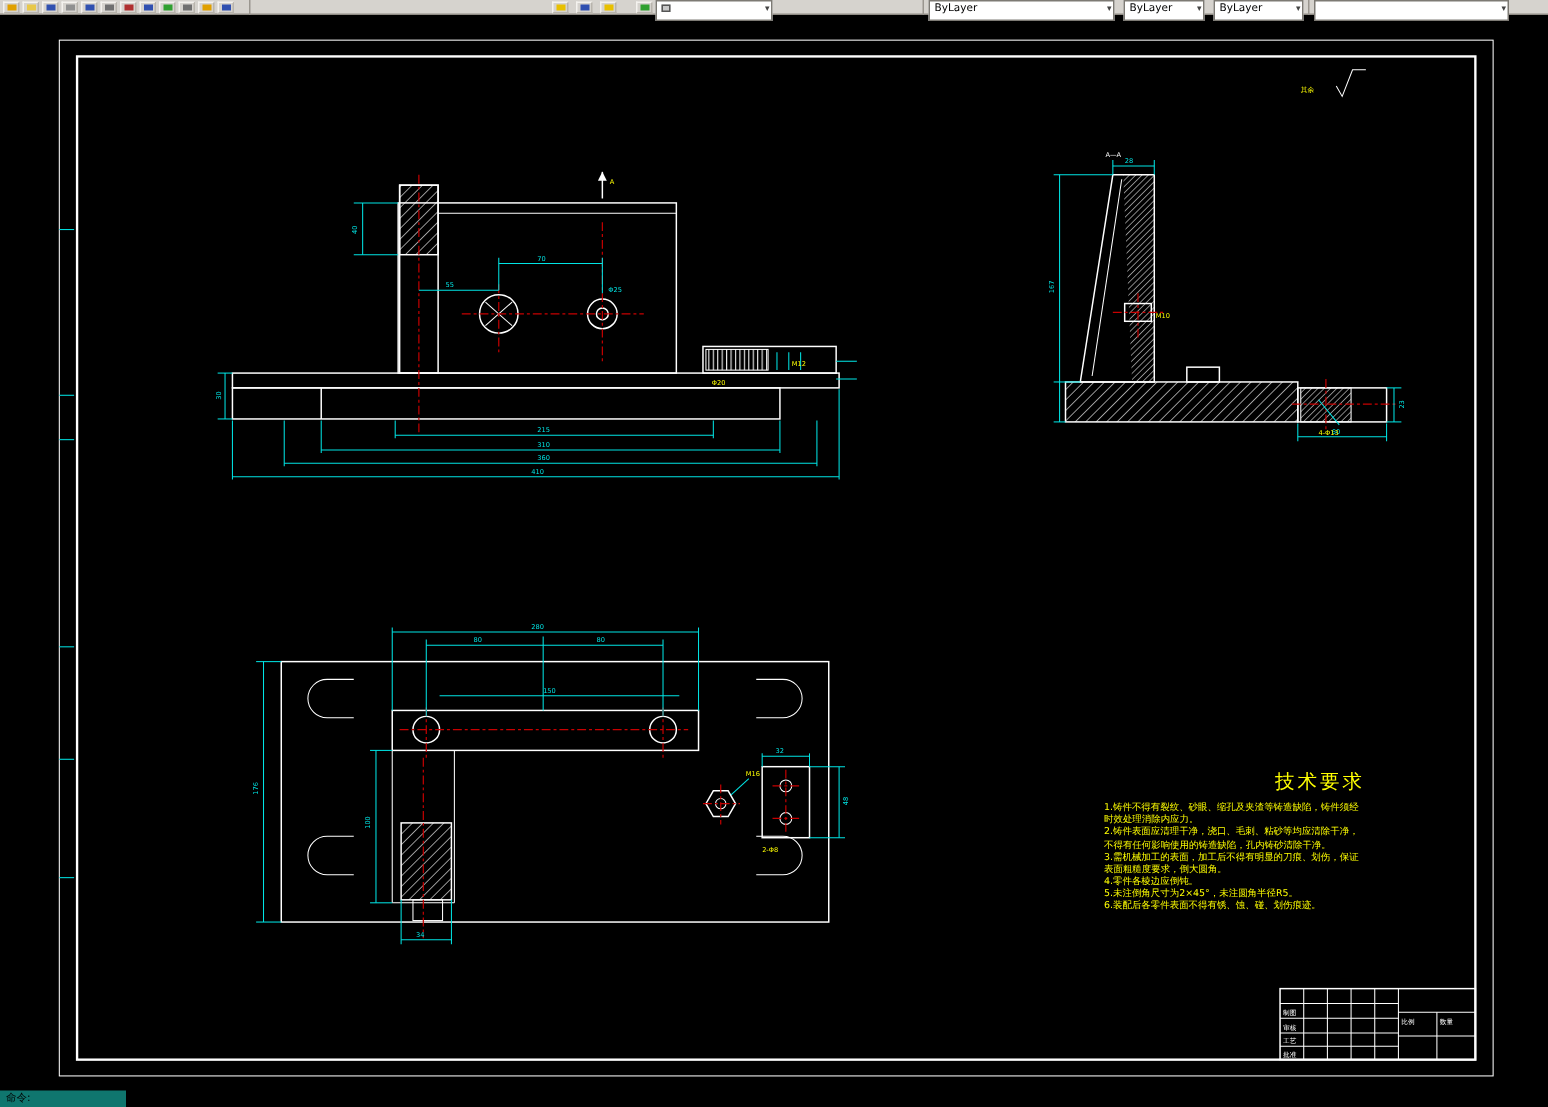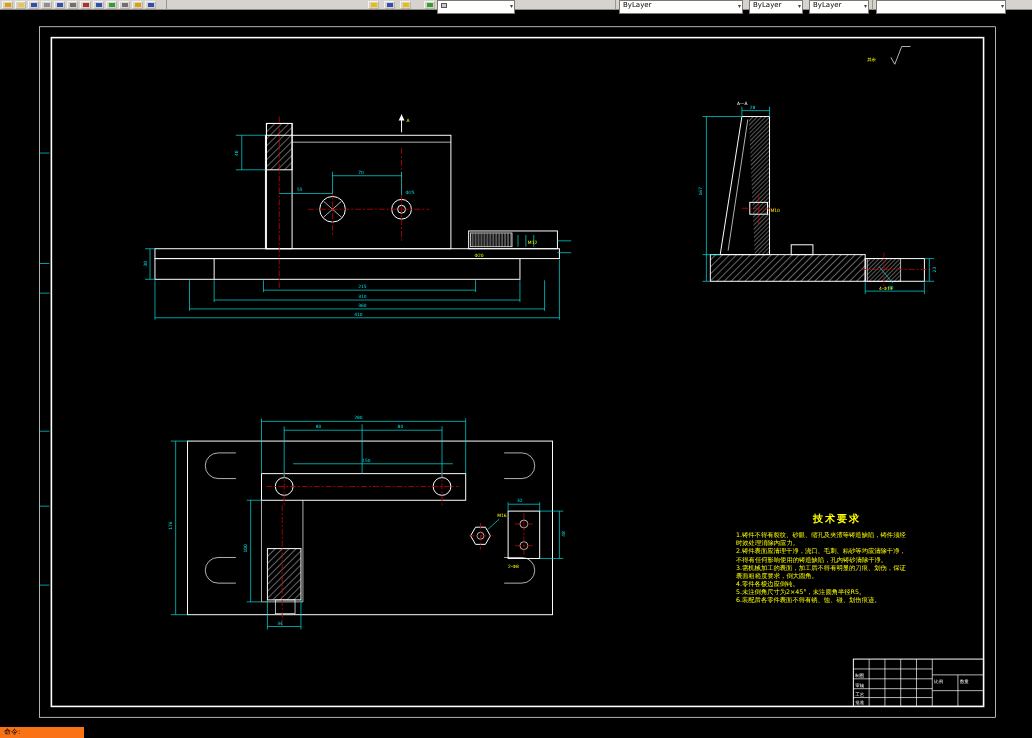--- a/index.html
+++ b/index.html
@@ -26,26 +26,26 @@
   .tC{fill:#00e5e5;}
   .tY{fill:#ffff00;}
   .tW{fill:#ffffff;}
   .w{stroke:#ffffff;fill:none;stroke-width:1;}
   .w2{stroke:#ffffff;fill:none;stroke-width:0.7;}
   .c{stroke:#00e5e5;fill:none;stroke-width:0.7;}
   .r{stroke:#c80000;fill:none;stroke-width:0.8;stroke-dasharray:6 2 2 2;}
 
   
   .tech{position:absolute;left:736px;top:512px;width:174px;color:#ffff00;z-index:3;}
-  .tech-title{font-size:10px;font-weight:bold;text-align:center;letter-spacing:2px;
+  .tech-title{font-size:13px;font-weight:normal;text-align:right;letter-spacing:2px;
     padding-left:28px;margin-bottom:5px;}
   .tech-item{font-size:6.3px;line-height:1.3;}
 
   
-  .cmd{position:absolute;left:0;top:727px;width:84px;height:11px;background:#f97316;
+  .cmd{position:absolute;left:0;top:727px;width:84px;height:11px;background:#0f766e;
     color:#000;font-size:7px;line-height:11px;padding-left:4px;z-index:5;}
 </style>
 </head>
 <body>
 
 <div id="root">
 
   <div class="toolbar">
     <div class="tb-icon" style="left:2px">
         <i style="background:#e0a000"></i>

